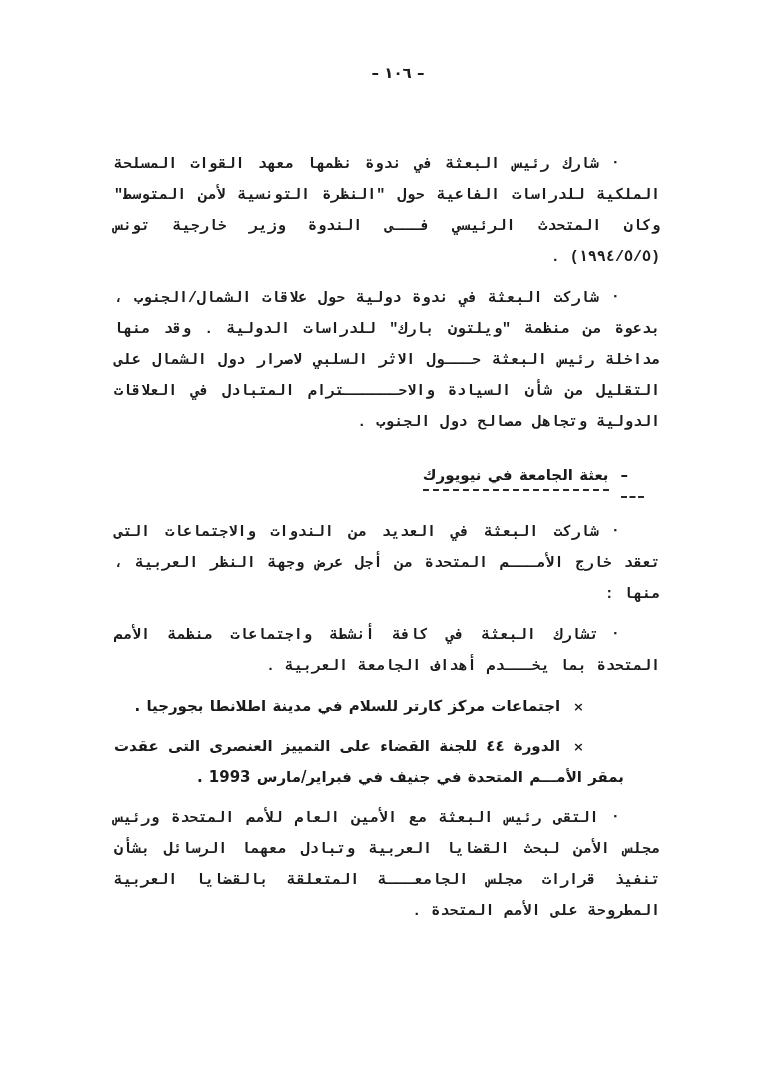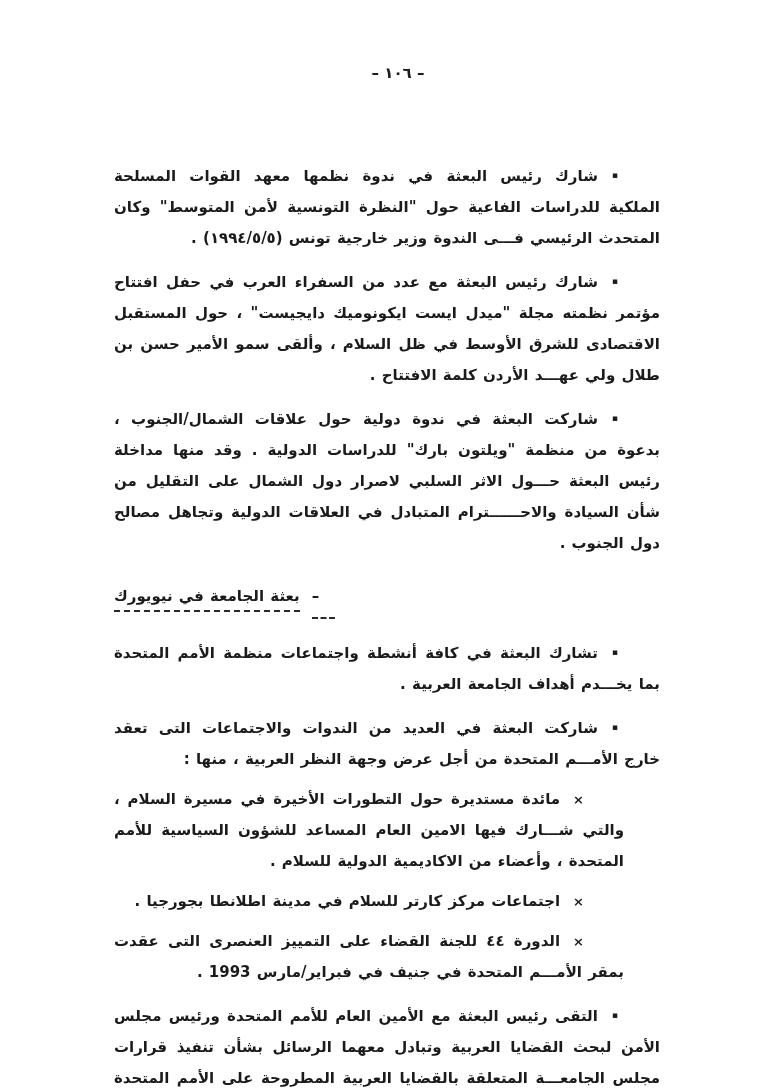--- a/index.html
+++ b/index.html
@@ -33,43 +33,44 @@
     right: 114px;
     width: 546px;
     direction: rtl;
     text-align: justify;
     font-size: 15px;
     font-weight: 700;
     line-height: 31px;
     word-spacing: 1px;
   }
   p.para {
-    margin: 12px 0 9px 0;
+    margin: 0 0 9px 0;
     text-indent: 21px;
+    font-family: Liberation Mono, monospace;
   }
   p.sub {
     margin: 0 0 9px 0;
     margin-left: 0;
     margin-right: 36px;
     text-indent: 20px;
   }
   .marker { display: inline-block; }
   .marker.square {
     font-size: 9px;
     vertical-align: 3px;
     margin-left: 14px;
   }
   .marker.cross {
     font-size: 13px;
     margin-left: 13px;
   }
   .section-header {
     margin: 22px 0 18px 0;
     text-indent: 16px;
-    text-align: left;
+    text-align: right;
   }
   .section-header .marker.dash {
     margin-left: 12px;
     border-bottom: 2px dashed #2a2a2a;
     padding-bottom: 5px;
   }
   .section-header .header-text {
     border-bottom: 2px dashed #2a2a2a;
     padding-bottom: 5px;
   }
@@ -78,43 +79,37 @@
 <body>
 
 <div class="page-number">– ١٠٦ –</div>
 
 <main class="content">
 
   <p class="para">
     <span class="marker square">▪</span><span>شارك رئيس البعثة في ندوة نظمها معهد القوات المسلحة الملكية للدراسات الفاعية حول "النظرة التونسية لأمن المتوسط" وكان المتحدث الرئيسي فـــى الندوة وزير خارجية تونس (١٩٩٤/٥/٥) .</span>
   </p>
 
-  <p class="para">
-    <span class="marker square">▪</span><span>شارك رئيس البعثة مع عدد من السفراء العرب في حفل افتتاح مؤتمر نظمته مجلة "ميدل ايست ايكونوميك دايجيست" ، حول المستقبل الاقتصادى للشرق الأوسط في ظل السلام ، وألقى سمو الأمير حسن بن طلال ولي عهـــد الأردن كلمة الافتتاح .</span>
-  </p>
 
   <p class="para">
     <span class="marker square">▪</span><span>شاركت البعثة في ندوة دولية حول علاقات الشمال/الجنوب ، بدعوة من منظمة "ويلتون بارك" للدراسات الدولية . وقد منها مداخلة رئيس البعثة حـــول الاثر السلبي لاصرار دول الشمال على التقليل من شأن السيادة والاحــــــترام المتبادل في العلاقات الدولية وتجاهل مصالح دول الجنوب .</span>
   </p>
 
   <div class="section-header">
     <span class="marker dash">–</span><span class="header-text">بعثة الجامعة في نيويورك</span>
   </div>
 
   <p class="para">
+    <span class="marker square">▪</span><span>شاركت البعثة في العديد من الندوات والاجتماعات التى تعقد خارج الأمـــم المتحدة من أجل عرض وجهة النظر العربية ، منها :</span>
+  </p>
+
+  <p class="para">
     <span class="marker square">▪</span><span>تشارك البعثة في كافة أنشطة واجتماعات منظمة الأمم المتحدة بما يخـــدم أهداف الجامعة العربية .</span>
   </p>
 
-  <p class="para">
-    <span class="marker square">▪</span><span>شاركت البعثة في العديد من الندوات والاجتماعات التى تعقد خارج الأمـــم المتحدة من أجل عرض وجهة النظر العربية ، منها :</span>
-  </p>
-
-  <p class="sub">
-    <span class="marker cross">×</span><span>مائدة مستديرة حول التطورات الأخيرة في مسيرة السلام ، والتي شـــارك فيها الامين العام المساعد للشؤون السياسية للأمم المتحدة ، وأعضاء من الاكاديمية الدولية للسلام .</span>
-  </p>
 
   <p class="sub">
     <span class="marker cross">×</span><span>اجتماعات مركز كارتر للسلام في مدينة اطلانطا بجورجيا .</span>
   </p>
 
   <p class="sub">
     <span class="marker cross">×</span><span>الدورة ٤٤ للجنة القضاء على التمييز العنصرى التى عقدت بمقر الأمـــم المتحدة في جنيف في فبراير/مارس 1993 .</span>
   </p>
 
   <p class="para">

